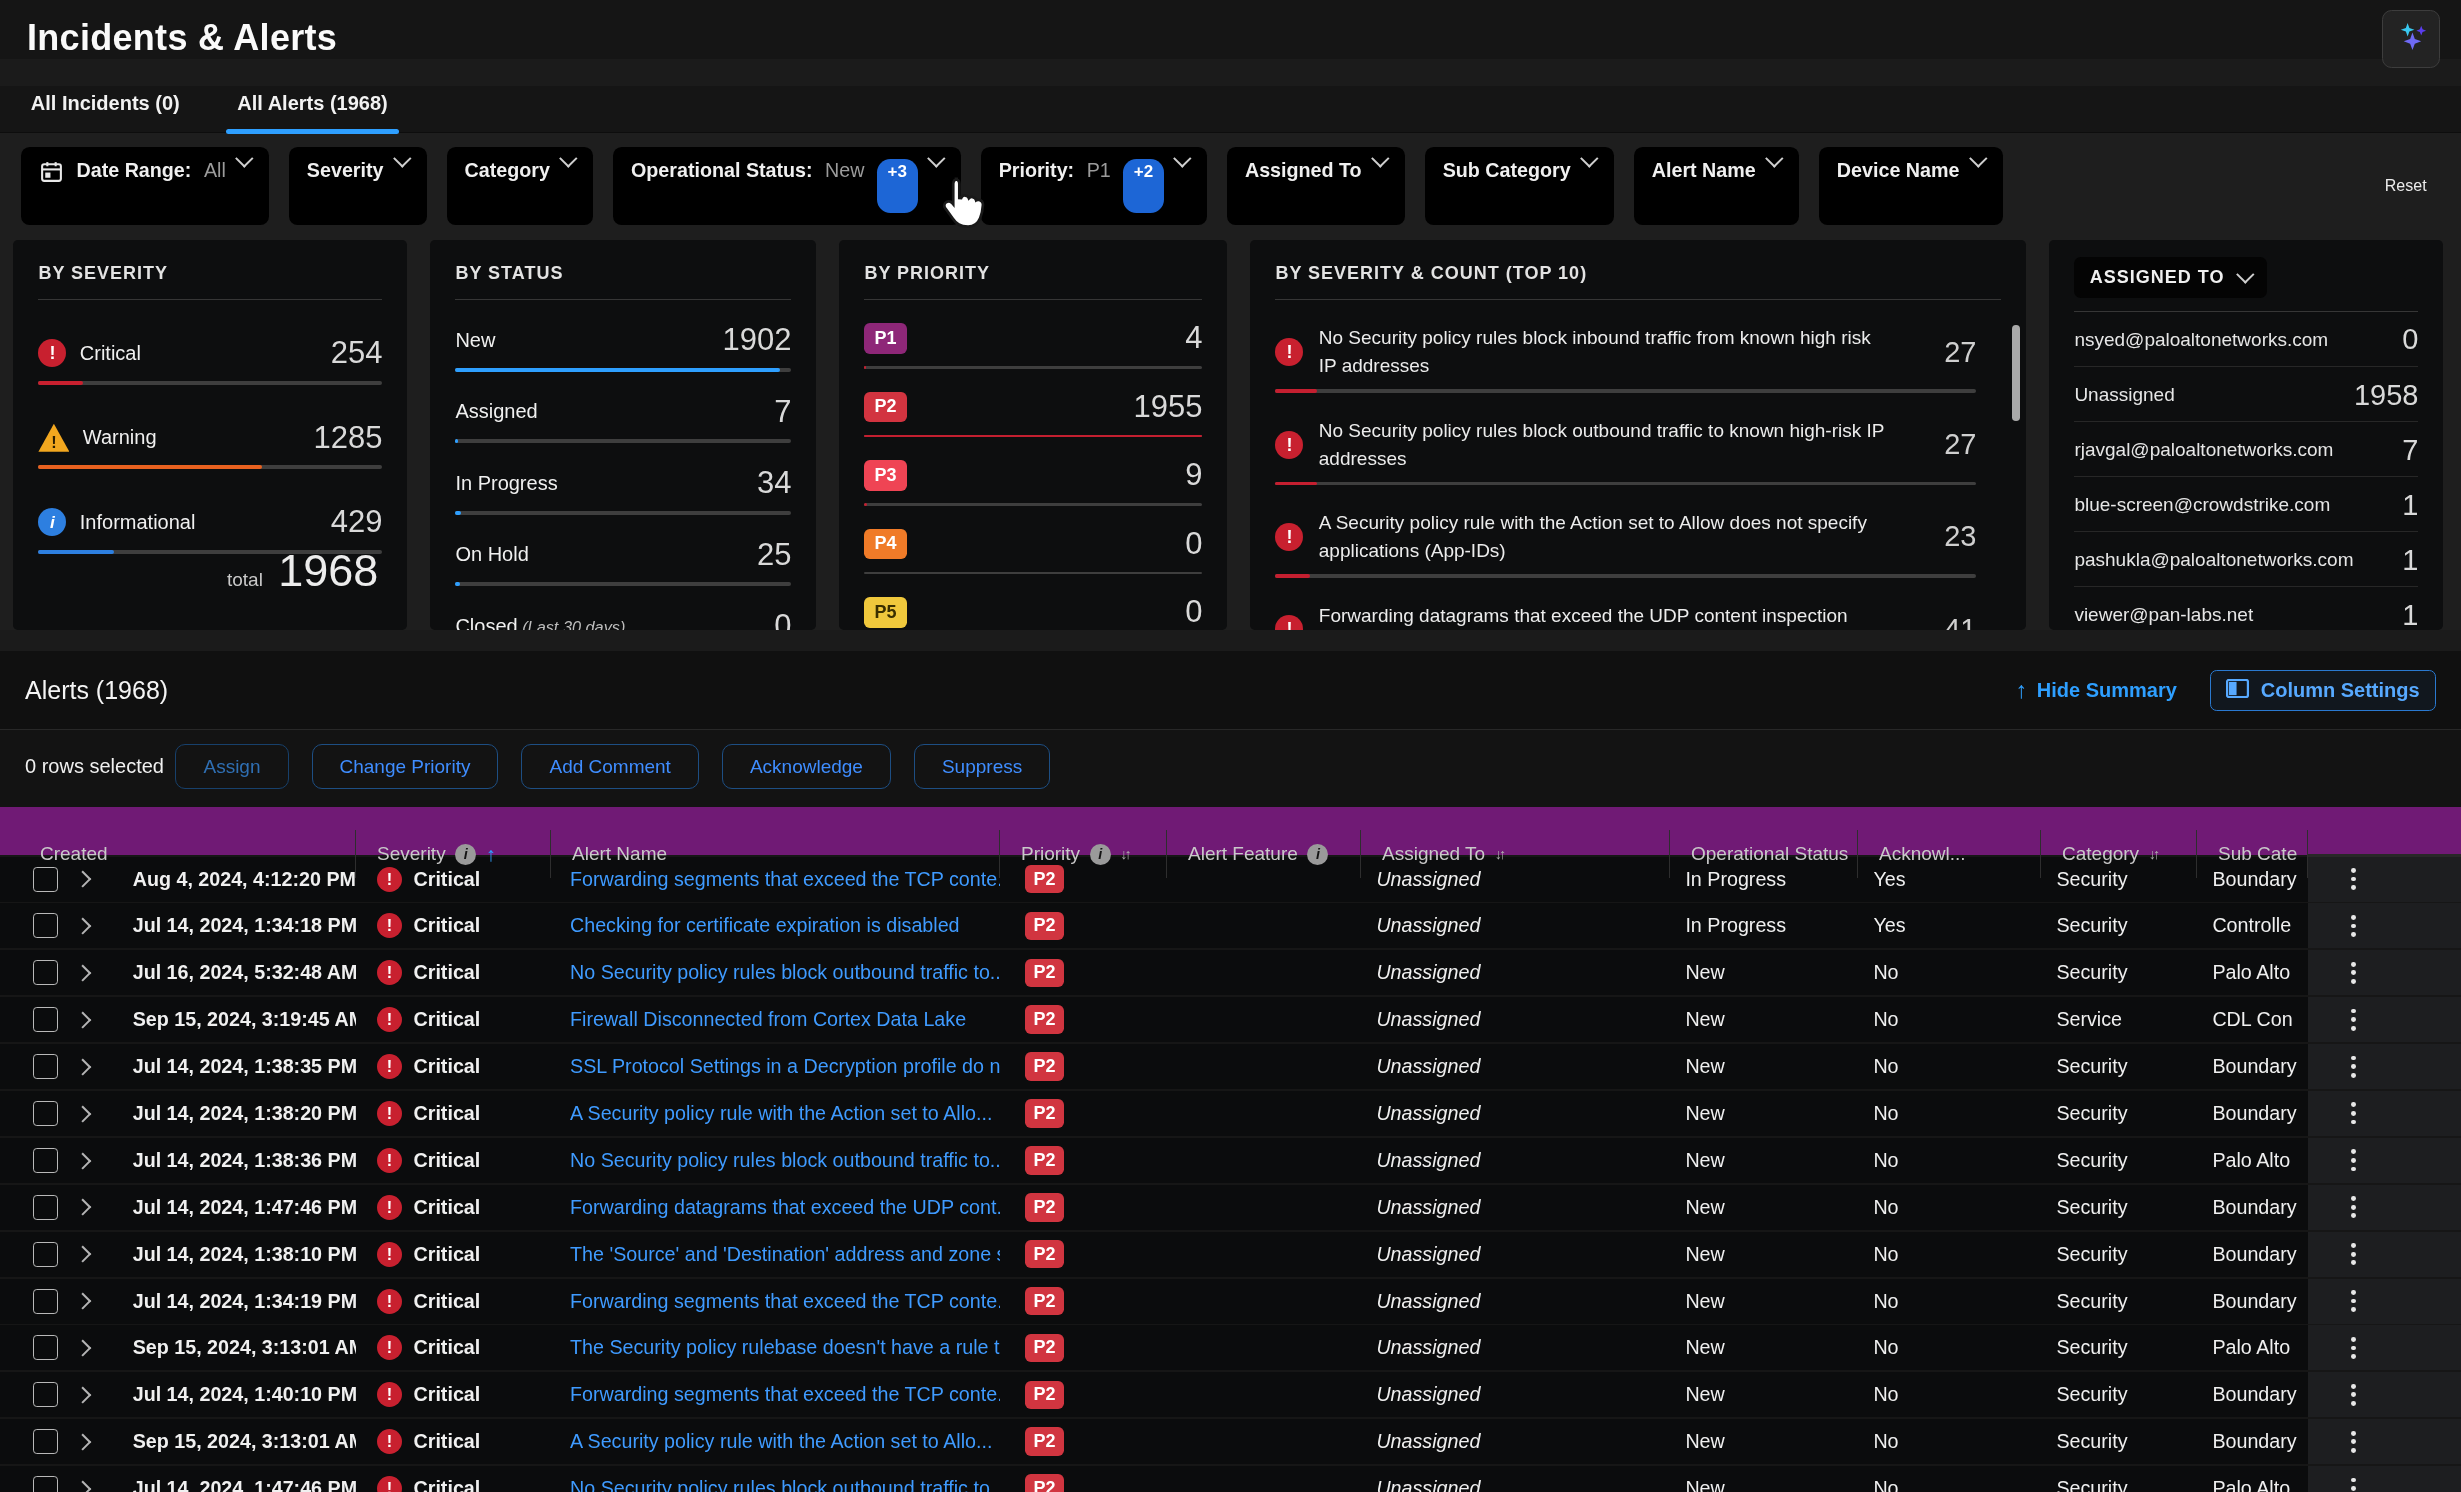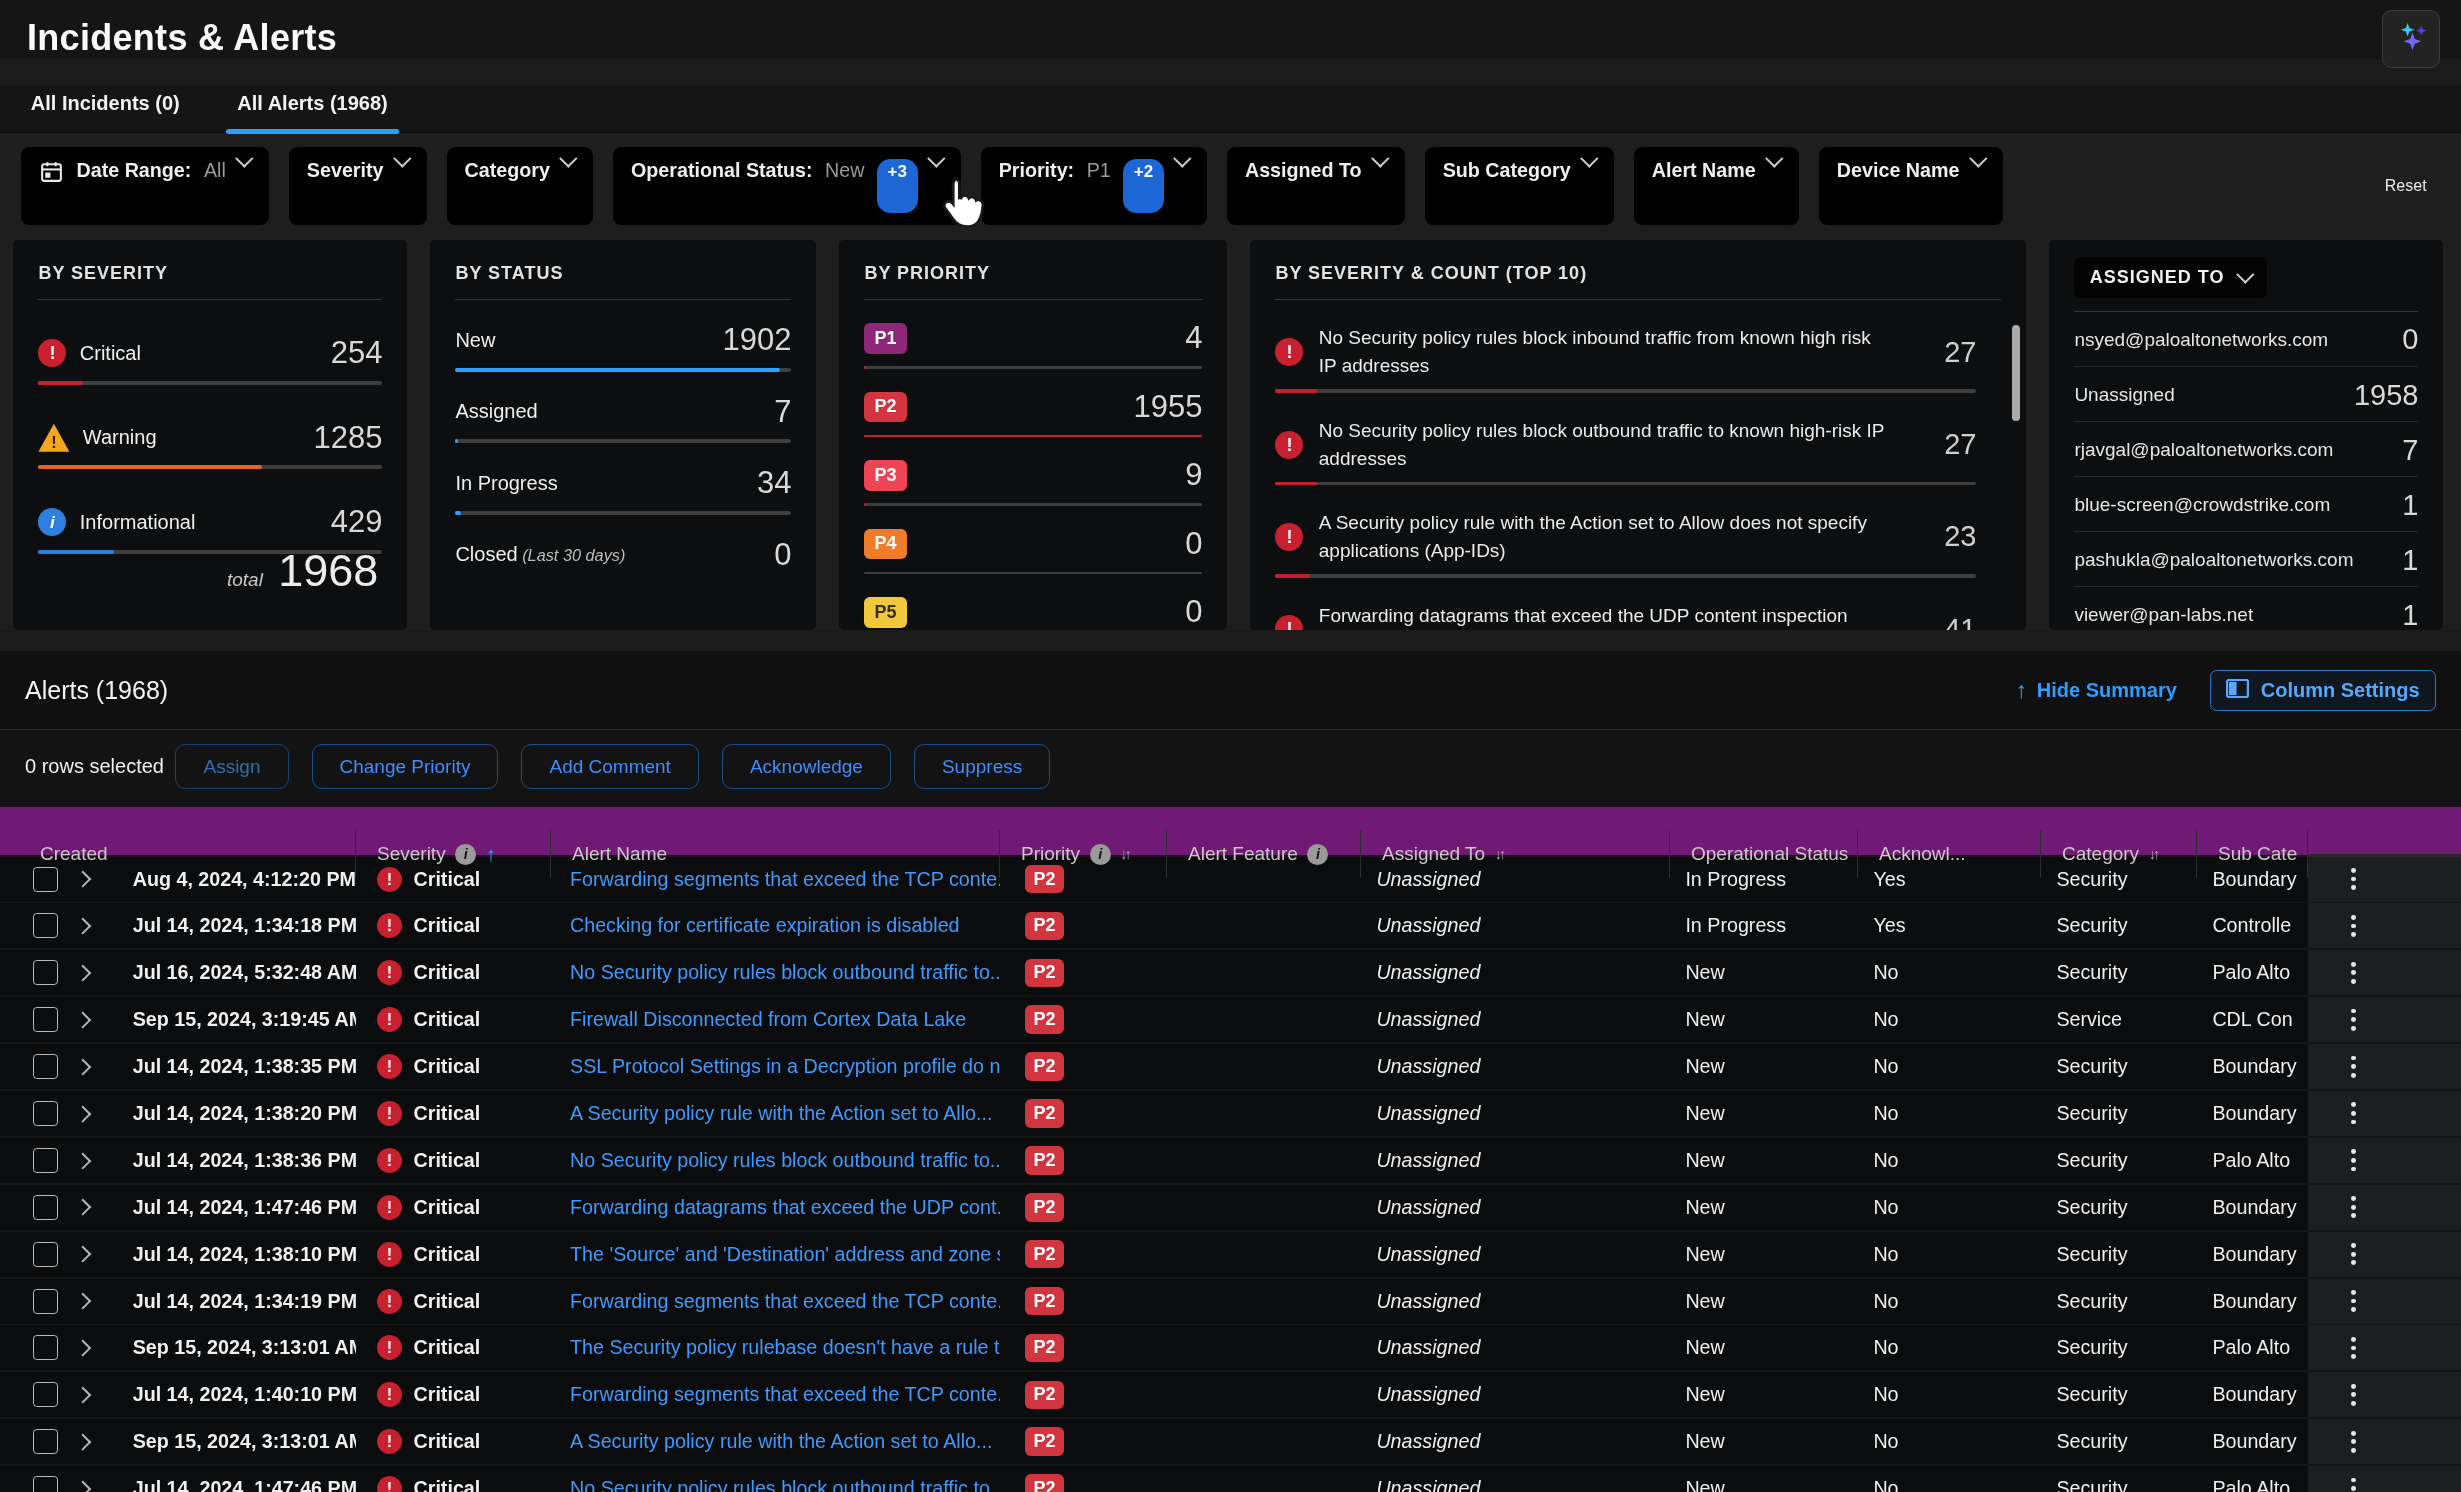--- a/index.html
+++ b/index.html
@@ -35,21 +35,21 @@
   .rvalue{margin-left:auto;font-size:31px;font-weight:300;color:#d9d9d9;}
   .sub-it{font-size:16.3px;font-style:italic;color:#bdbdbd;font-weight:400;}
   .crit-ico{width:28px;height:28px;border-radius:50%;background:#c8202f;color:#fff;font-weight:700;
             text-align:center;line-height:28px;font-size:18px;flex:0 0 auto;}
   .warn-ico{width:31px;height:28px;background:#f2a71f;clip-path:polygon(50% 0,100% 100%,0 100%);
             color:#2b1d00;font-weight:700;text-align:center;line-height:37px;font-size:16.3px;flex:0 0 auto;}
   .info-ico{width:28px;height:28px;border-radius:50%;background:#2d7fe0;color:#fff;font-weight:700;
             text-align:center;line-height:28px;font-size:17.3px;font-style:italic;flex:0 0 auto;}
   .sev-row{margin-top:35px;}
   .total-row{position:absolute;right:29px;bottom:33px;display:flex;align-items:baseline;gap:15.4px;}
-  .total-lbl{font-size:19px;font-style:italic;color:#c9c9c9;}
+  .total-lbl{font-size:19px;color:#c9c9c9;}
   .total-val{font-size:45px;font-weight:300;color:#ececec;}
   .stat-row{margin-top:22px;}
   .pri-row{margin-top:20px;}
   .pbadge{display:inline-block;min-width:25px;text-align:center;padding:4.8px 8.6px;border-radius:5.8px;
           font-size:18px;font-weight:700;color:#fff;}
   .top-item{margin-top:24px;}
   .top-main{display:flex;gap:15.4px;align-items:center;}
   .top-text{font-size:19px;line-height:1.45;color:#ececec;flex:1;padding-right:13.4px;}
   .top-count{font-size:29px;font-weight:300;color:#cfcfcf;width:60px;text-align:right;flex:0 0 auto;}
   .scrollthumb{position:absolute;right:6.7px;top:85px;width:7.7px;height:96px;background:#a9a9a9;border-radius:3.8px;}
@@ -252,20 +252,29 @@
             <div class="rowline">
               <span class="rlabel">In Progress</span>
               <span class="rvalue">34</span>
             </div>
             <div class="track">
               <div class="fill" style="width: 1.8%; background: rgb(46, 159, 255);"></div>
             </div>
           </div>
           <div class="stat-row">
             <div class="rowline">
+              <span class="rlabel">On Hold</span>
+              <span class="rvalue">25</span>
+            </div>
+            <div class="track">
+              <div class="fill" style="width: 1.3%; background: rgb(46, 159, 255);"></div>
+            </div>
+          </div>
+          <div class="stat-row">
+            <div class="rowline">
               <span class="rlabel">Closed<span class="sub-it"> (Last 30 days)</span></span>
               <span class="rvalue">0</span>
             </div>
           </div>
         </div>
     </div>
 
     <div class="card" style="width:388px">
       <div class="card-title">BY PRIORITY</div>
       <div class="card-hr"></div>

